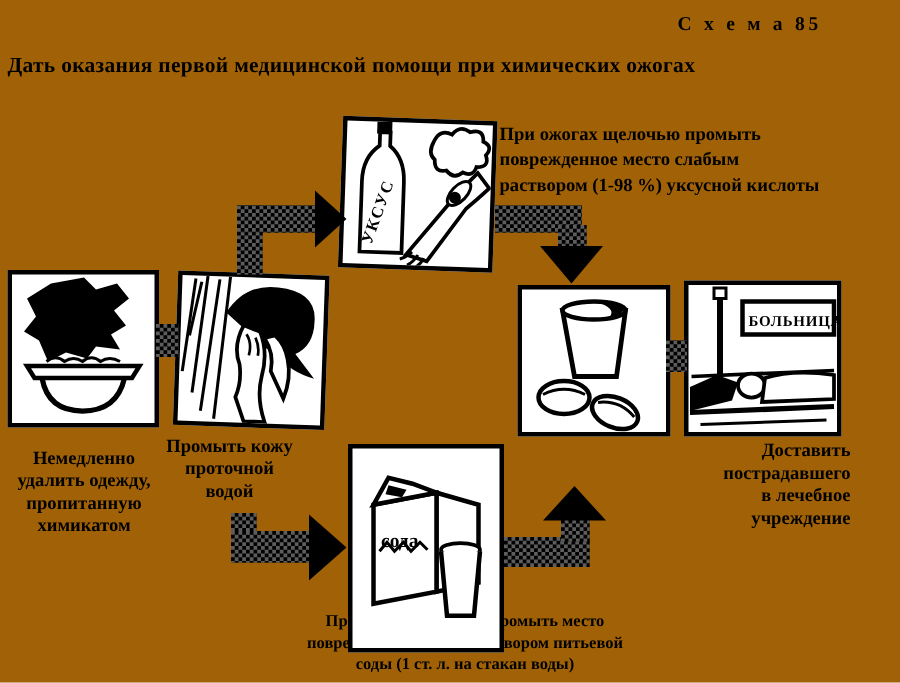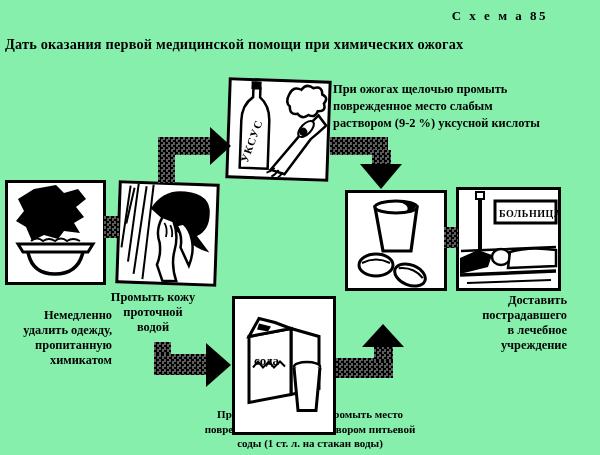--- a/index.html
+++ b/index.html
@@ -1,26 +1,26 @@
 <!DOCTYPE html>
 <html><head>
 <meta charset="utf-8">
 <style>
   html,body{margin:0;padding:0;background:#e8e8e4;}
   .page{
-    position:relative;width:600px;height:455px;background:#86efac;
+    position:relative;width:600px;height:455px;background:#a16207;
     font-family:"Liberation Serif","DejaVu Serif",serif;color:#000;overflow:hidden;
   }
   .txt{position:absolute;font-weight:bold;white-space:pre-line;}
   .scheme-label{top:8px;left:0;width:548px;text-align:right;font-size:13px;letter-spacing:2.5px;}
   .title{top:36px;left:5px;width:560px;font-size:14.3px;letter-spacing:.2px;}
   .note-alkali{top:81px;left:333px;width:264px;font-size:12.4px;line-height:17px;text-align:left;}
   .note-acid{top:407px;left:95px;width:430px;font-size:11px;line-height:14.5px;text-align:center;}
   .caption{font-size:12.4px;line-height:15px;text-align:center;}
-  .cap-a{top:308px;left:0;width:112px;text-align:right;}
+  .cap-a{top:298px;left:0;width:112px;}
   .cap-b{top:290px;left:98px;width:110px;}
   .cap-e{top:293px;left:336px;width:121px;}
   .cap-f{top:293px;left:451px;width:116px;text-align:right;}
   .box{
     position:absolute;background:#fff;border:3px solid #000;box-sizing:border-box;
   }
   .box svg{display:block;width:100%;height:100%;}
   .box-a{left:5px;top:180px;width:101px;height:105px;}
   .box-b{left:117px;top:182px;width:101px;height:103px;transform:rotate(2deg);}
   .box-c{left:227px;top:79px;width:103px;height:101px;transform:rotate(2deg);}
@@ -43,21 +43,21 @@
 </head>
 <body>
 
 <div class="page">
 
   <div class="txt scheme-label">С х е м а  85</div>
   <div class="txt title">Дать оказания первой медицинской помощи при химических ожогах</div>
 
   <div class="txt note-alkali">При ожогах щелочью промыть
 поврежденное место слабым
-раствором (9-2 %) уксусной кислоты</div>
+раствором (1-98 %) уксусной кислоты</div>
   <div class="txt note-acid">При ожогах кислотой промыть место
 повреждения слабым раствором питьевой
 соды (1 ст. л. на стакан воды)</div>
 
   <div class="box box-a">
     <svg viewBox="0 0 95 99">
       <path d="M26,6 L48,2 L56,10 L70,6 L78,16 L68,24 L76,34 L66,40 L72,50 L56,48 L50,56 L36,52 L24,58 L18,44 L8,38 L16,28 L10,16 Z" fill="#000"></path>
       <path class="ln" d="M23,58 q6,-5 12,0 q6,-4 12,0 q6,-5 12,0 q6,-4 13,0" stroke-width="2"></path>
       <path d="M10,61 L85,61 L80,69 L15,69 Z" fill="#fff" stroke="#000" stroke-width="3"></path>
       <path class="ln" d="M20,69 Q24,91 47,91 Q70,91 75,69" stroke-width="3.5"></path>

